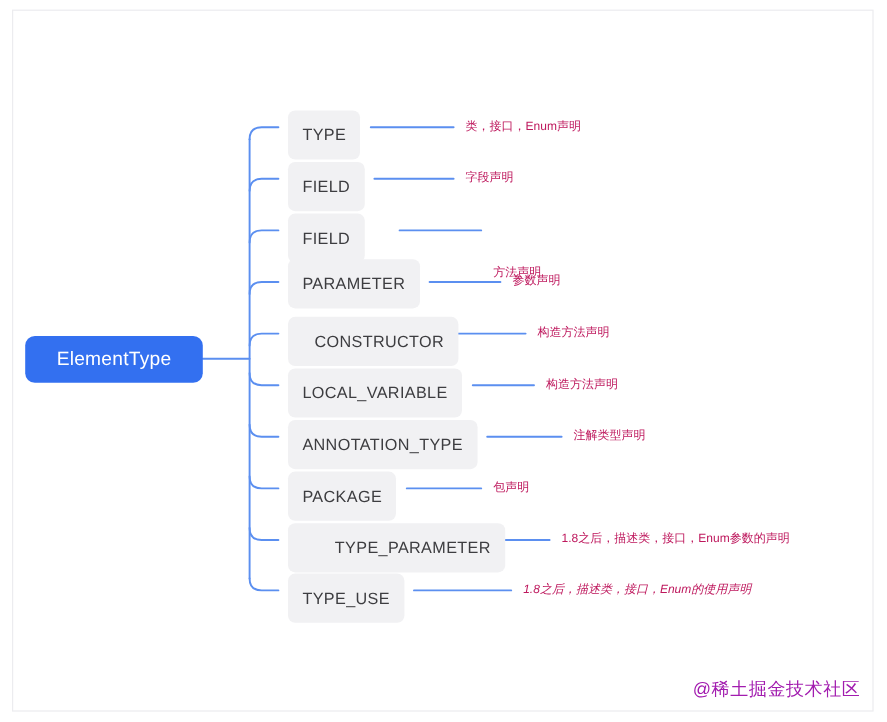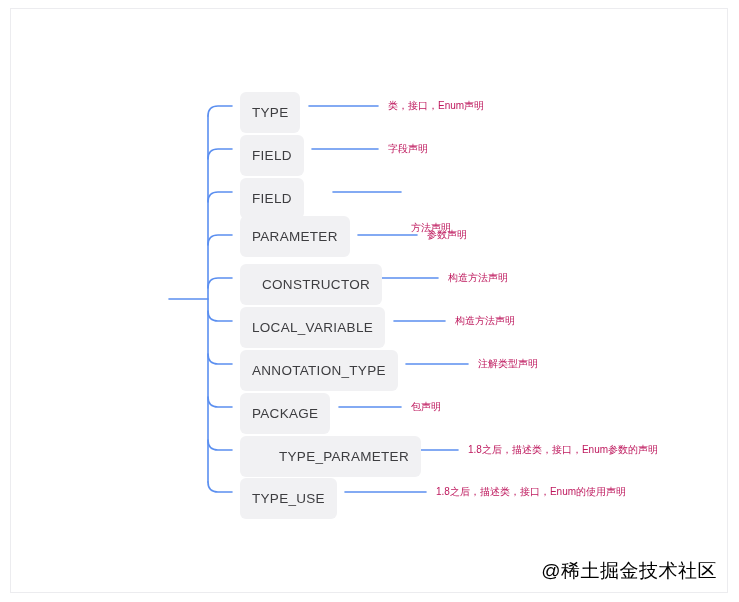--- a/index.html
+++ b/index.html
@@ -79,22 +79,22 @@
     font-size: 10px;
     white-space: nowrap;
     line-height: 1;
     transform: translateY(-50%);
   }
   
   #watermark {
     position: absolute;
     right: 22px;
     bottom: 18px;
-    color: #000000;
-    font-size: 19px;
+    color: #a21caf;
+    font-size: 15px;
     white-space: nowrap;
     letter-spacing: 0.5px;
   }
 </style>
 </head>
 <body>
 
 <div id="canvas">
 
   <div id="card"></div>
@@ -117,20 +117,23 @@
       <path d="M 208 354 Q 208 364 218 364 L 232 364" fill="none" stroke="#5b8ff0" stroke-width="1.6" stroke-linecap="round"></path>
       <path d="M 406 364 L 468 364" fill="none" stroke="#5b8ff0" stroke-width="1.6" stroke-linecap="round"></path>
       <path d="M 208 397 Q 208 407 218 407 L 232 407" fill="none" stroke="#5b8ff0" stroke-width="1.6" stroke-linecap="round"></path>
       <path d="M 339 407 L 401 407" fill="none" stroke="#5b8ff0" stroke-width="1.6" stroke-linecap="round"></path>
       <path d="M 208 440 Q 208 450 218 450 L 232 450" fill="none" stroke="#5b8ff0" stroke-width="1.6" stroke-linecap="round"></path>
       <path d="M 402 450 L 458 450" fill="none" stroke="#5b8ff0" stroke-width="1.6" stroke-linecap="round"></path>
       <path d="M 208 482 Q 208 492 218 492 L 232 492" fill="none" stroke="#5b8ff0" stroke-width="1.6" stroke-linecap="round"></path>
       <path d="M 345 492 L 426 492" fill="none" stroke="#5b8ff0" stroke-width="1.6" stroke-linecap="round"></path>
     </svg>
 
+  <div id="root-node">
+    <span>ElementType</span>
+  </div>
 
   <div id="nodes-layer">
       <div class="node-chip" style="left: 240px; top: 92px;">
         <span>TYPE</span>
       </div>
       <div class="node-chip" style="left: 240px; top: 135px;">
         <span>FIELD</span>
       </div>
       <div class="node-chip" style="left: 240px; top: 178px;">
         <span>FIELD</span>
@@ -160,17 +163,17 @@
   <div id="desc-layer">
       <div class="desc-text" style="left: 388px; top: 106px;">类，接口，Enum声明</div>
       <div class="desc-text" style="left: 388px; top: 149px;">字段声明</div>
       <div class="desc-text" style="left: 411px; top: 192px; margin-top: 36px;">方法声明</div>
       <div class="desc-text" style="left: 427px; top: 235px;">参数声明</div>
       <div class="desc-text" style="left: 448px; top: 278px;">构造方法声明</div>
       <div class="desc-text" style="left: 455px; top: 321px;">构造方法声明</div>
       <div class="desc-text" style="left: 478px; top: 364px;">注解类型声明</div>
       <div class="desc-text" style="left: 411px; top: 407px;">包声明</div>
       <div class="desc-text" style="left: 468px; top: 450px;">1.8之后，描述类，接口，Enum参数的声明</div>
-      <div class="desc-text" style="left: 436px; top: 492px;">1.8之后，描述类，接口，Enum的使用声明</div>
+      <div class="desc-text" style="left: 436px; top: 492px; font-style: italic;">1.8之后，描述类，接口，Enum的使用声明</div>
     </div>
 
   <div id="watermark">@稀土掘金技术社区</div>
 </div>
 
 </body></html>

